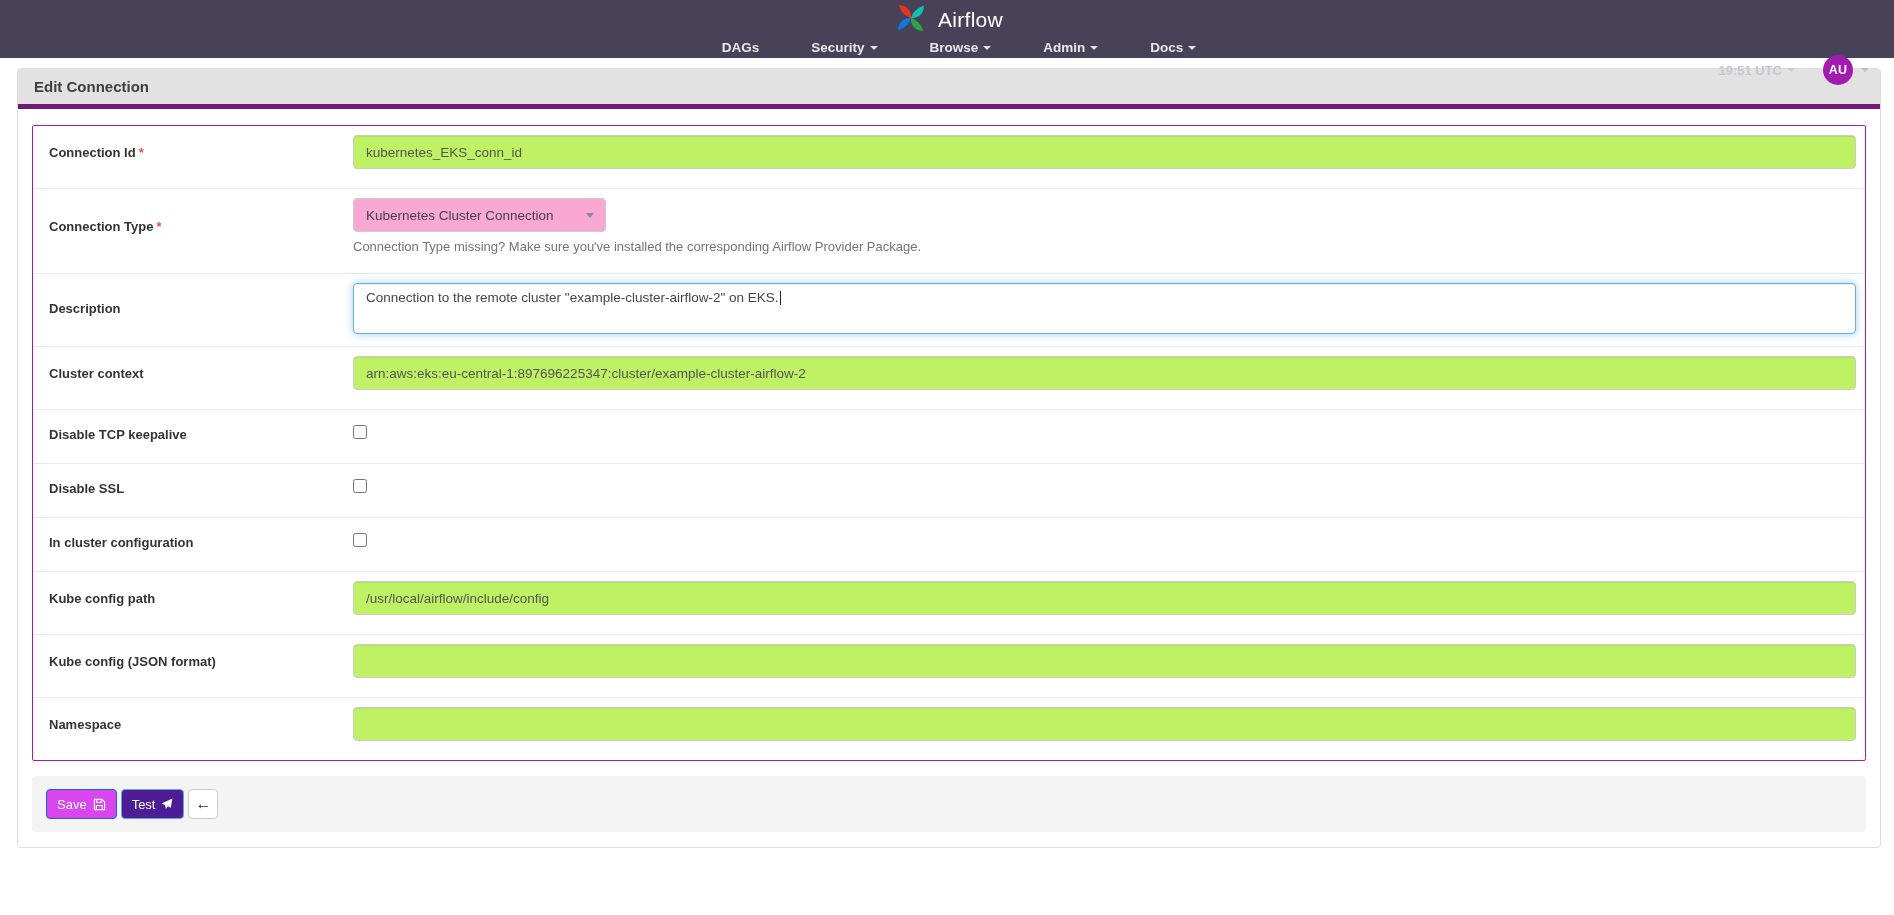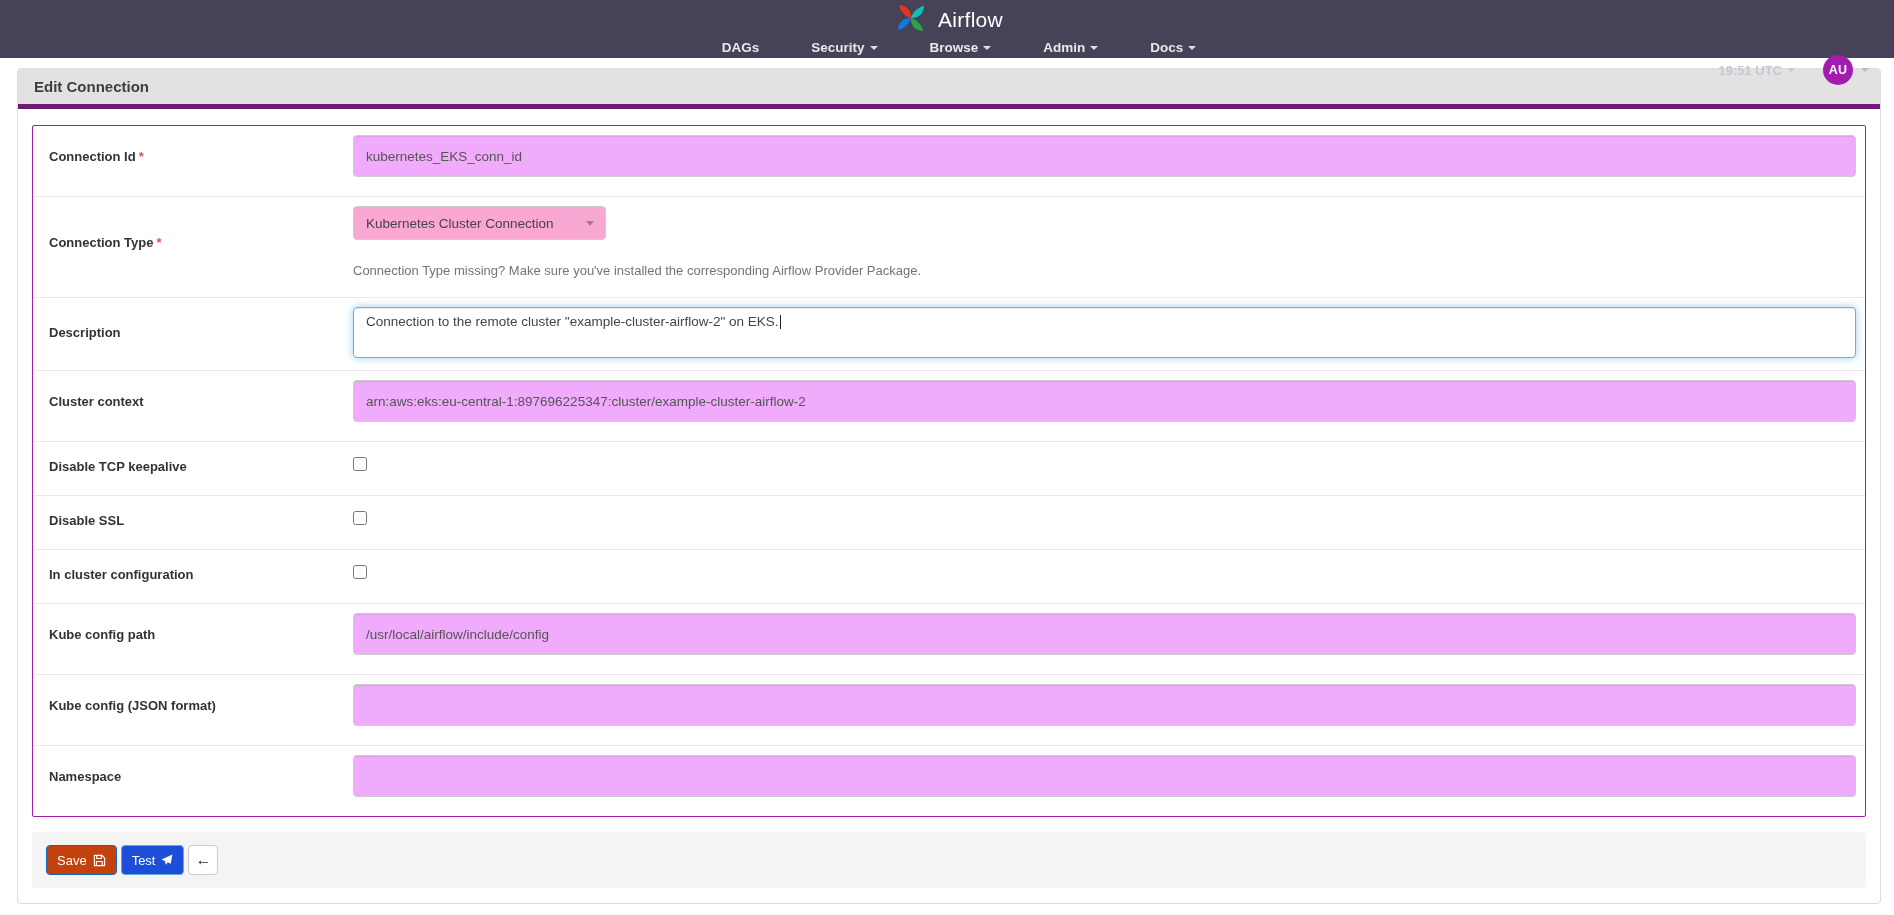--- a/index.html
+++ b/index.html
@@ -24,42 +24,42 @@
   .panel-heading { background:#e2e2e2; border-bottom:5px solid #701a75; border-radius:3px 3px 0 0; padding:9px 16px; font-size:15px; font-weight:700; color:#3f3f3f; }
   .panel-body { padding:16px 14px 15px 14px; }
 
   
   .form-table { border:1px solid #a21caf; border-radius:2px; }
   .form-row { display:flex; align-items:center; padding:9px 9px 19px 0; }
   .form-row + .form-row { border-top:1px solid #e9e9e9; }
   .label-cell { flex:0 0 320px; width:320px; padding-left:16px; font-size:13px; font-weight:700; color:#333; }
   .req { color:#d9534f; margin-left:3px; font-weight:700; }
   .field-cell { flex:1; }
-  .text-input { width:100%; height:42px; padding:10px 12px; font-size:13.5px; color:#555;
-    border:1px solid #ccc; border-radius:4px; background:#f0abfc; font-family:inherit;
+  .text-input { width:100%; height:34px; padding:10px 12px; font-size:13.5px; color:#555;
+    border:1px solid #ccc; border-radius:4px; background:#bef264; font-family:inherit;
     box-shadow:inset 0 1px 1px rgba(0,0,0,.075); outline:none; }
   .select-mock { width:253px; height:34px; border:1px solid #ccc; border-radius:4px; background:#f9a8d4;
     display:flex; align-items:center; justify-content:space-between; padding:0 11px 0 12px;
     font-size:13.5px; color:#444; cursor:pointer; }
   .select-caret { width:0; height:0; border-left:4px solid transparent; border-right:4px solid transparent; border-top:5px solid #8a8a8a; }
-  .help-text { margin-top:23px; font-size:13px; color:#747474; }
+  .help-text { margin-top:7px; font-size:13px; color:#747474; }
   .row-description { padding-bottom:12px; }
   .textarea-mock { height:51px; width:100%; border:1px solid #66afe9; border-radius:4px; background:#fff;
     padding:6px 12px; font-size:13.5px; color:#444; cursor:text;
     box-shadow:inset 0 1px 1px rgba(0,0,0,.075), 0 0 8px rgba(102,175,233,.6); }
   .text-cursor { display:inline-block; width:1px; height:14px; background:#222; margin-left:1px; vertical-align:text-bottom; }
   .row-checkbox { padding:15px 9px 20px 0; }
   .checkbox { width:14px; height:14px; margin:0; cursor:pointer; }
 
   
   .footer-bar { margin-top:15px; background:#f4f4f4; border-radius:4px; padding:13px 14px; display:flex; align-items:center; }
   .btn { display:inline-flex; align-items:center; justify-content:center; gap:6px; height:30px;
     font-size:13px; font-family:inherit; border-radius:4px; padding:0 10px; margin-right:4px; cursor:pointer; }
-  .btn-save { background:#c2410c; border:1px solid #1566c8; color:#fff; }
-  .btn-test { background:#1d4ed8; border:1px solid #64a7de; color:#fff;align-items:center; }
+  .btn-save { background:#d946ef; border:1px solid #1566c8; color:#fff; }
+  .btn-test { background:#4c1d95; border:1px solid #64a7de; color:#fff;align-items:center; }
   .btn-back { background:#fff; border:1px solid #ccc; color:#1f2c3d; width:30px; padding:0; font-size:16px; font-weight:700; }
   .btn svg { display:block; }
 </style>
 </head>
 <body>
 
 <div class="navbar">
   <div class="brand">
     <span>
       <svg width="36" height="36" viewBox="0 0 34 34">

